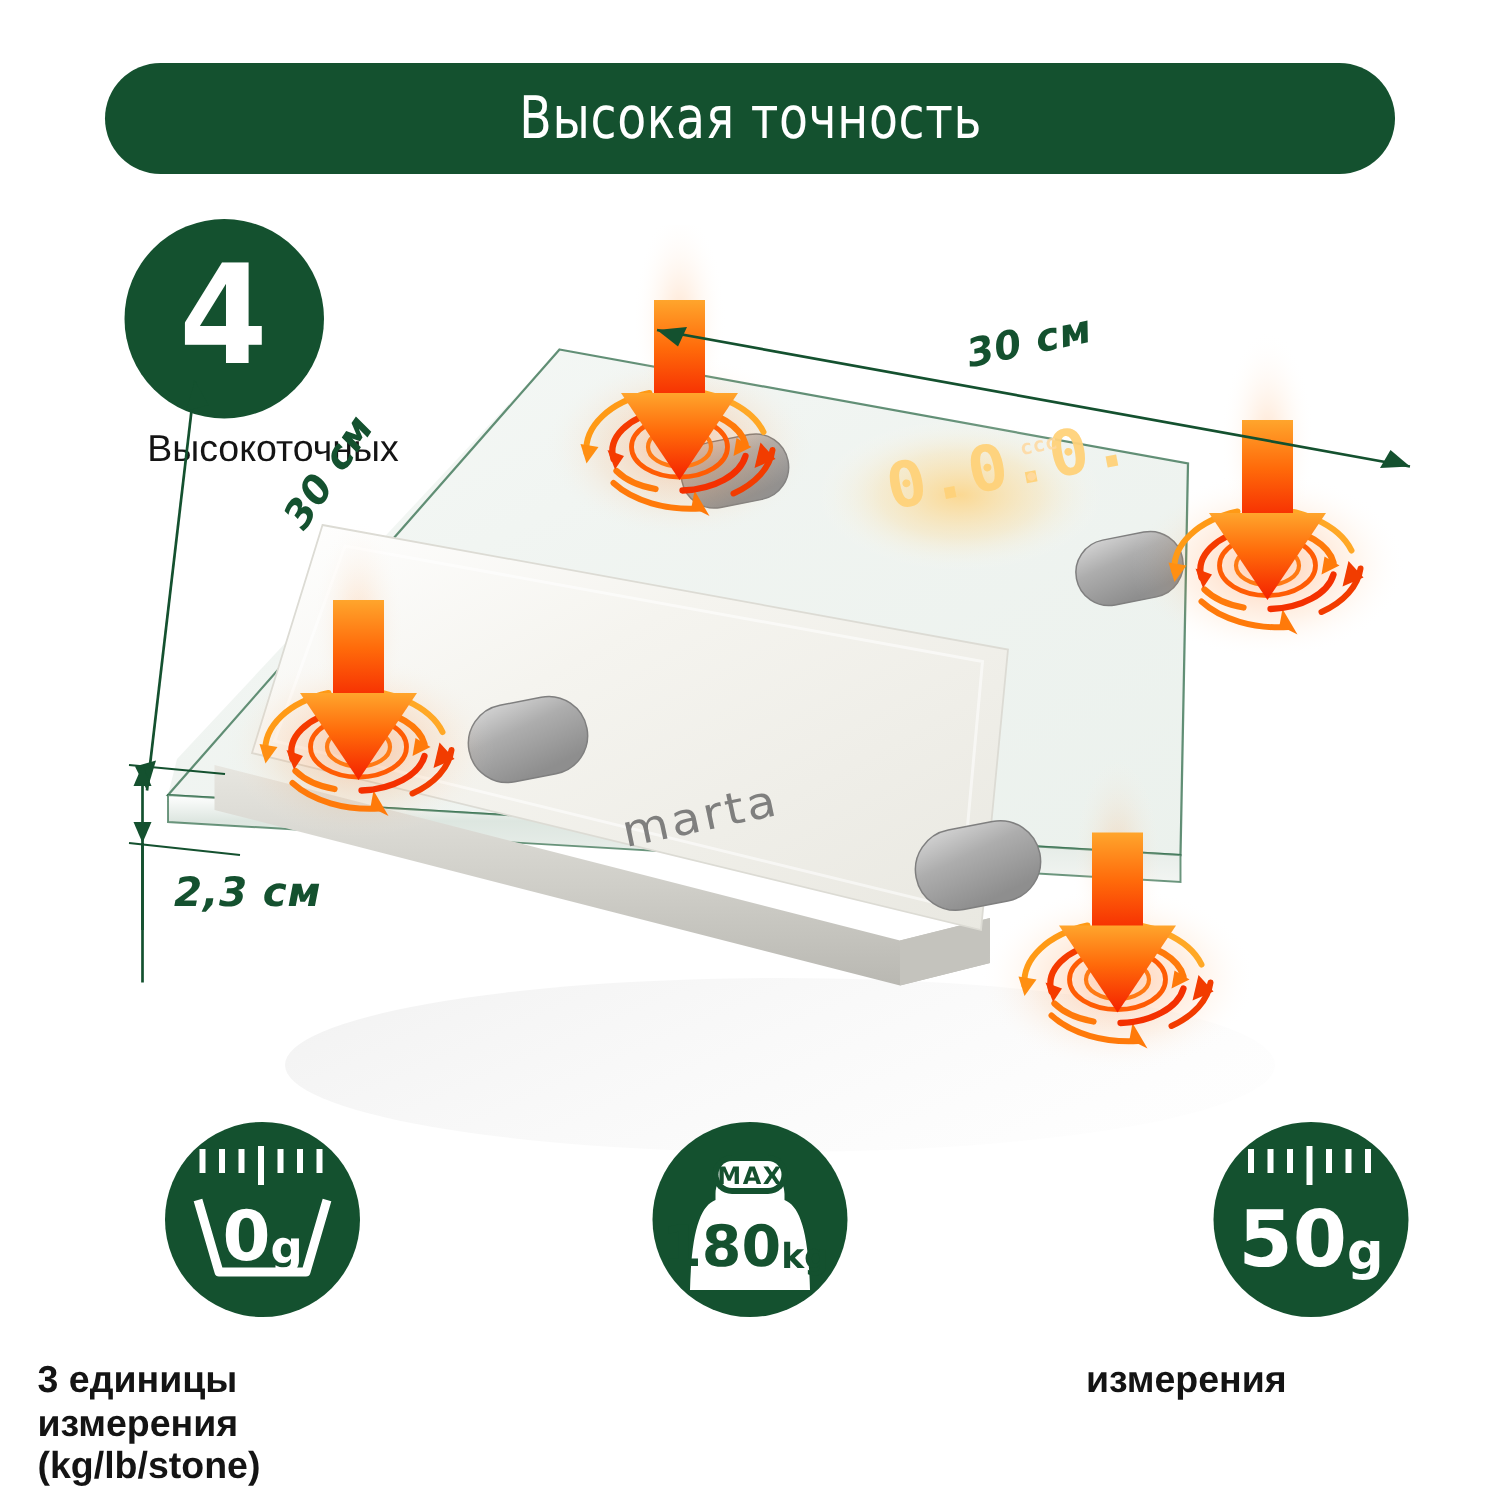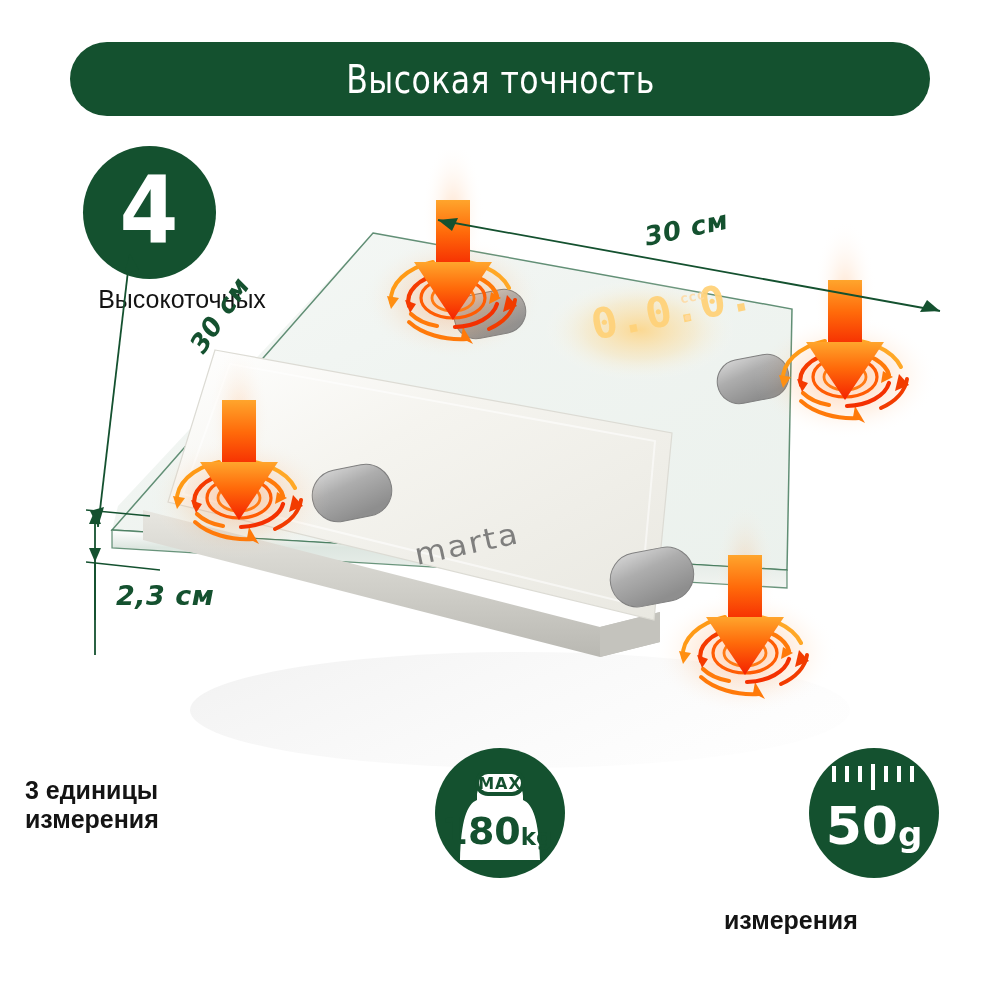--- a/index.html
+++ b/index.html
@@ -295,23 +295,39 @@
     </svg>
   </div>
 
   <div class="dim dim-top">30 см</div>
   <div class="dim dim-left">30 см</div>
   <div class="dim dim-thick">2,3 см</div>
 
   <div class="marta">marta</div>
 
   <div class="feature f1">
+    <div class="feature-circle">
+      <svg width="130" height="130" viewBox="0 0 130 130">
+        <g stroke="#ffffff" stroke-width="4" stroke-linecap="butt">
+          <line x1="25" y1="18" x2="25" y2="34"></line>
+          <line x1="38" y1="18" x2="38" y2="34"></line>
+          <line x1="51" y1="18" x2="51" y2="34"></line>
+          <line x1="64" y1="16" x2="64" y2="42"></line>
+          <line x1="77" y1="18" x2="77" y2="34"></line>
+          <line x1="90" y1="18" x2="90" y2="34"></line>
+          <line x1="103" y1="18" x2="103" y2="34"></line>
+        </g>
+        <path d="M 22 52 L 36 100 L 94 100 L 108 52" fill="none" stroke="#ffffff" stroke-width="6" stroke-linejoin="round"></path>
+        <text x="65" y="92" text-anchor="middle" fill="#ffffff" font-family="DejaVu Sans, Liberation Sans, sans-serif" font-size="46" font-weight="700">0<tspan font-size="30" dy="2">g</tspan></text>
+      </svg>
+    </div>
     <div class="feature-caption">
       <div>3 единицы</div>
       <div>измерения</div>
+      <div>(kg/lb/stone)</div>
     </div>
   </div>
 
   <div class="feature f2">
     <div class="feature-circle">
       <svg width="130" height="130" viewBox="0 0 130 130">
 
         <path d="M 42 48
                  C 42 24, 88 24, 88 48
                  L 88 52

